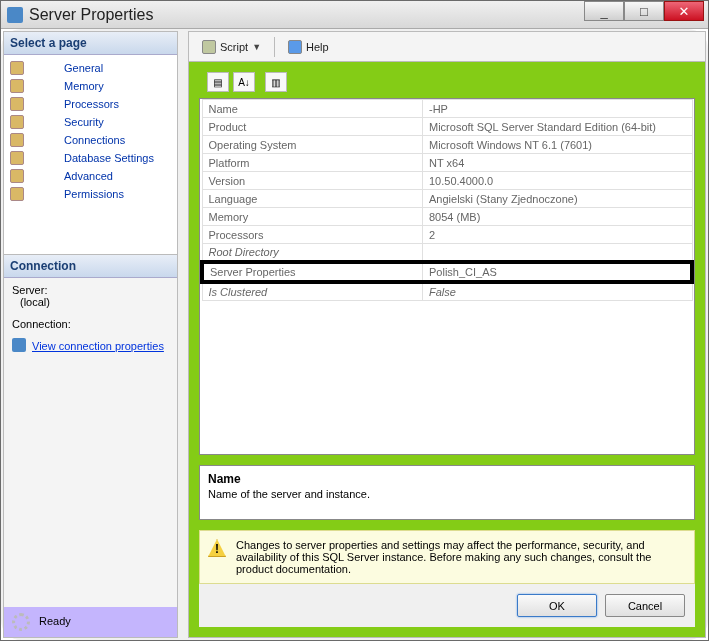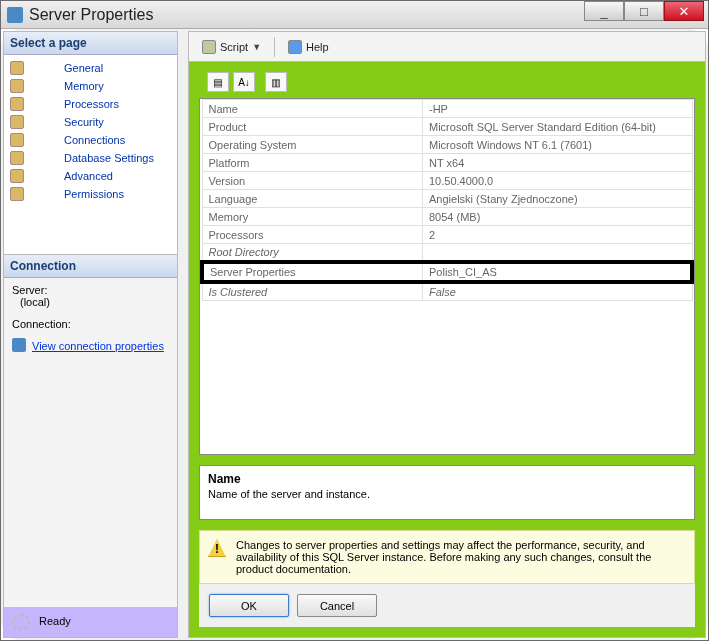--- a/index.html
+++ b/index.html
@@ -37,21 +37,21 @@
     .propgrid { width:100%; border-collapse:collapse; }
     .propgrid td { border:1px solid #e0e0e0; padding:2px 6px; color:#666; font-size:11px; height:18px; }
     .propgrid td.kcol { width:45%; }
     .highlight-row td { border-top:4px solid #000; border-bottom:4px solid #000; }
     .highlight-row td:first-child { border-left:4px solid #000; }
     .highlight-row td:last-child { border-right:4px solid #000; }
     .desc-box { border:1px solid #888; background:#fff; margin-top:10px; padding:6px 8px; height:55px; }
     .desc-box .ttl { font-weight:bold; font-size:12px; color:#000; margin-bottom:2px; }
     .warn-box { border:1px solid #dcdc90; background:#fcfce0; padding:8px; display:flex; margin-top:10px; }
     .warn-box .wicon { width:18px; height:18px; background:#f5d040; border:1px solid #cca020; margin-right:10px; flex-shrink:0; clip-path: polygon(50% 0%, 0% 100%, 100% 100%); display:flex; align-items:flex-end; justify-content:center; color:#000; font-weight:bold; font-size:12px; }
-    .buttons { display:flex; padding:10px; gap:8px; background:#f0f0f0; }
+    .buttons { display:flex; justify-content:flex-end; padding:10px; gap:8px; background:#f0f0f0; }
     .btn { width:80px; height:23px; border:1px solid #888; background:linear-gradient(#fafafa,#e0e0e0); border-radius:2px; cursor:pointer; }
     .btn.ok { border:1px solid #3a7ac8; box-shadow:0 0 2px #5a9ae8; }
     .obscured { color:#bbb; font-style: italic; }
   </style>
 </head>
 <body>
 
 <div class="window">
   <div class="titlebar">
     <div class="icon"></div>

